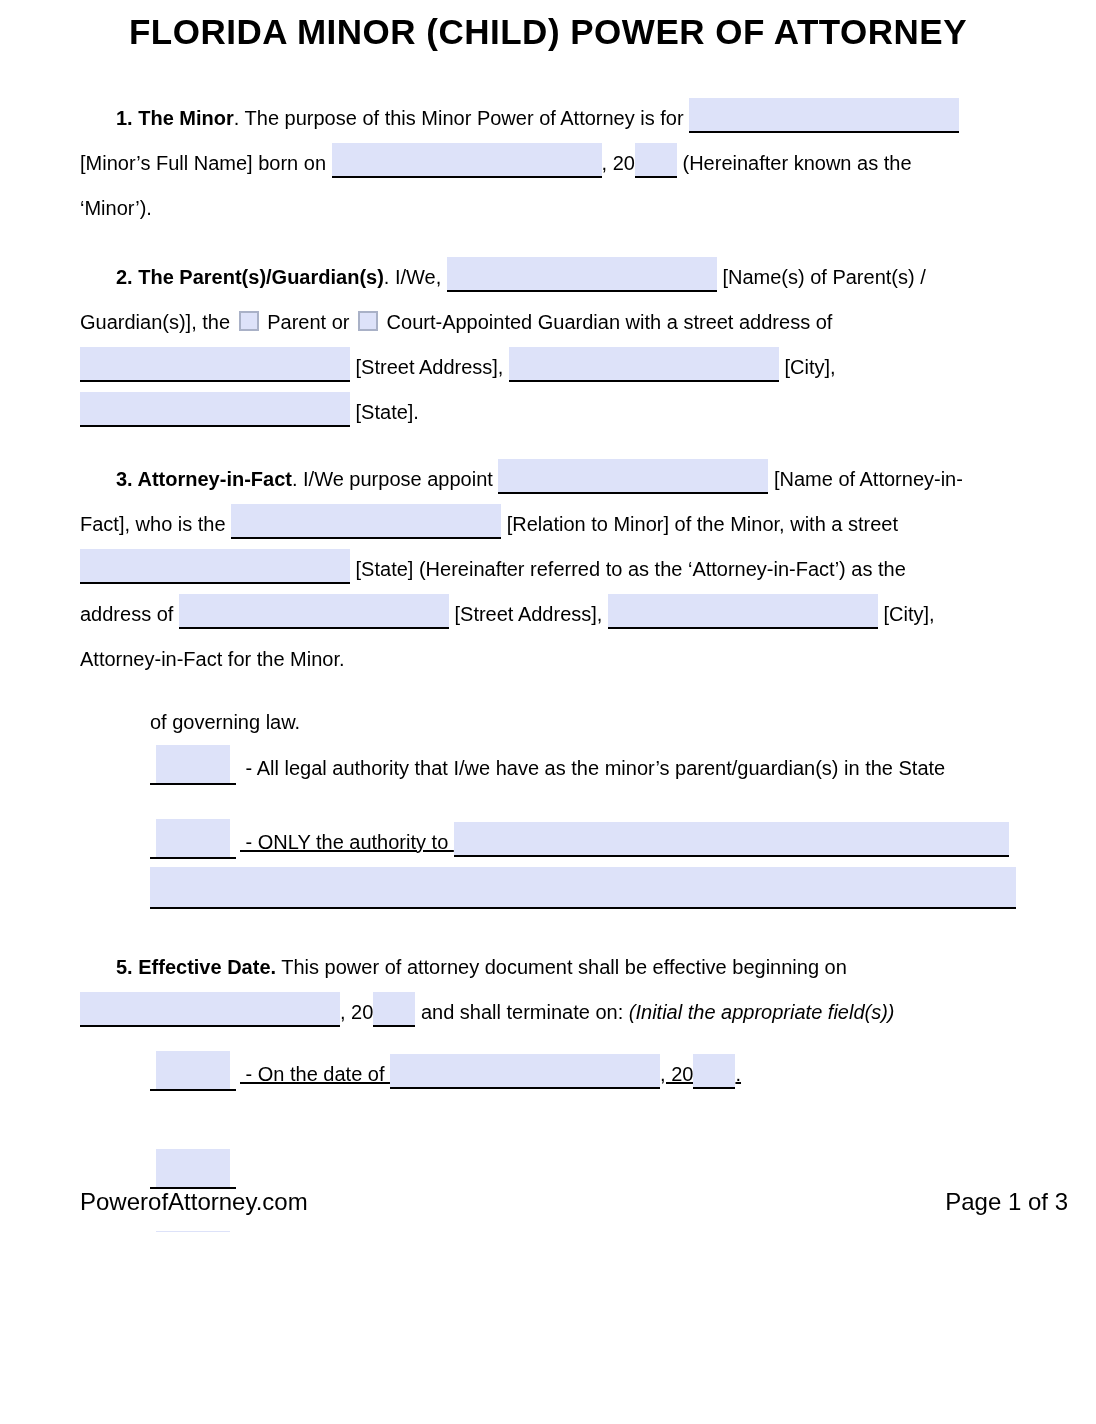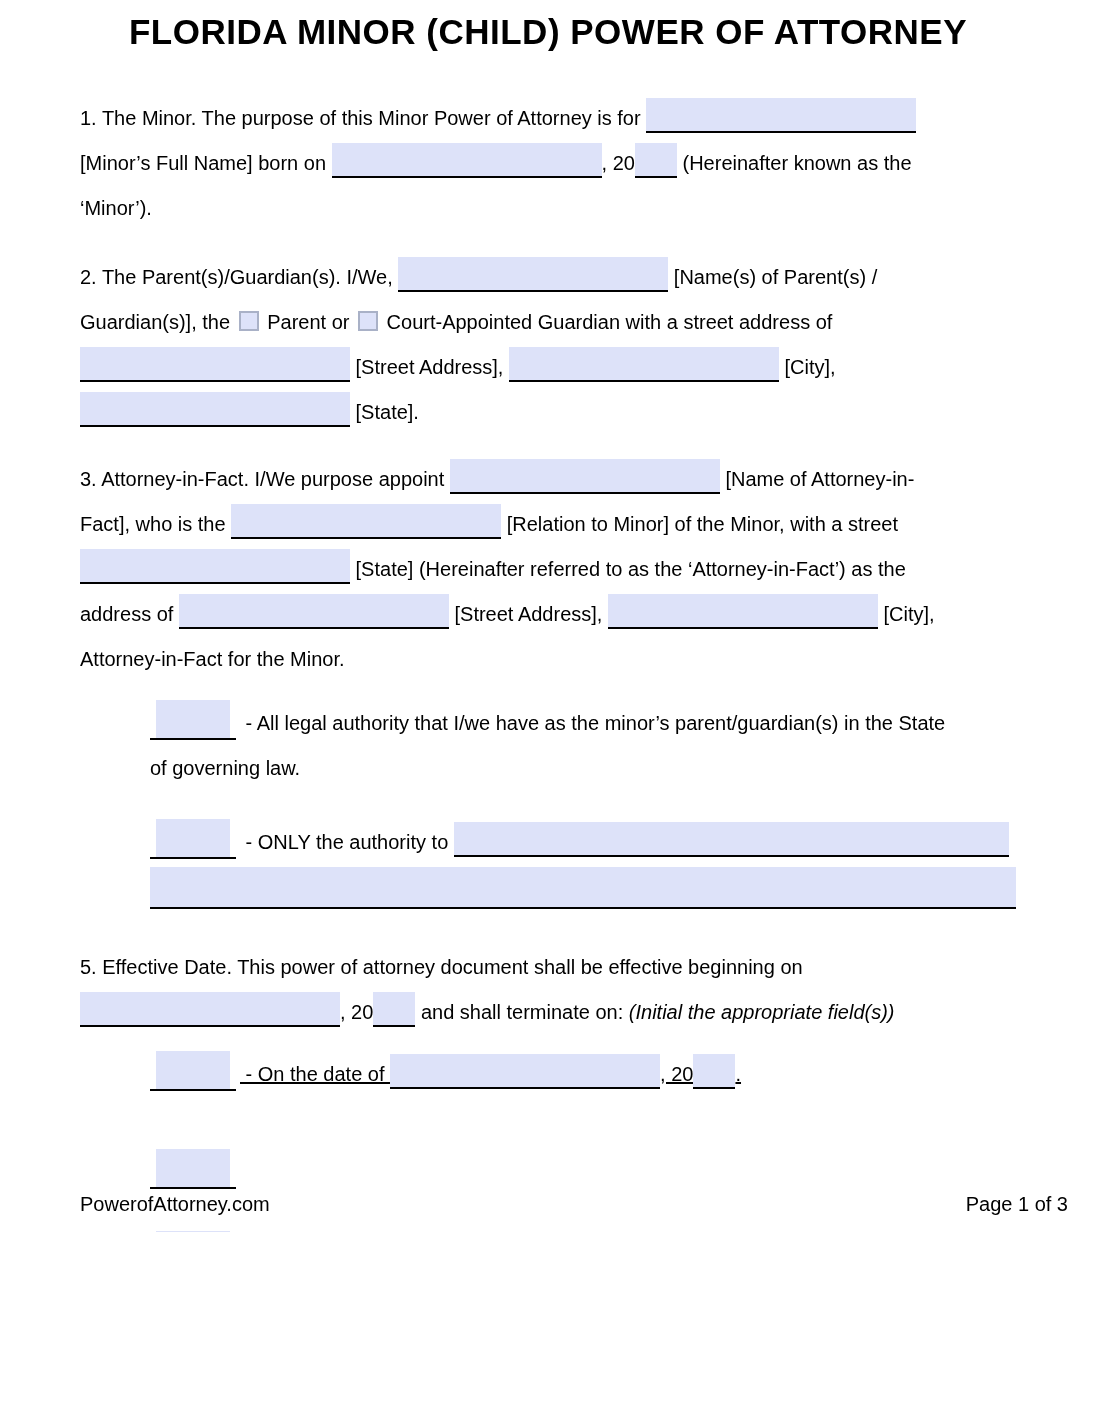--- a/index.html
+++ b/index.html
@@ -24,29 +24,29 @@
     line-height:40px;
     font-weight:bold;
     letter-spacing:0.5px;
   }
   .content{padding:0 80px;}
   .line{
     font-size:20px;
     line-height:45px;
     white-space:nowrap;
   }
-  b{font-weight:normal;}
+  b{font-weight:bold;margin-left:36px;}
   .it{font-style:italic;}
   .section.s1{margin-top:44px;}
   .section.s2{margin-top:24px;}
   .section.s3{margin-top:22px;}
   .section.s4{margin-top:14px;}
   .section.s5{margin-top:36px;}
   .item1{margin-top:18px;}
-  .item2{margin-top:28px;}
+  .item2{margin-top:28px;text-decoration:underline;}
   .item-a{margin-top:16px;text-decoration:underline;}
   .item-b{margin-top:52px;}
   .item-c{margin-top:36px;}
   .indent{margin-left:70px;}
   .blank{
     display:inline-block;
     background:var(--field-bg);
     border-bottom:2px solid #000;
     height:33px;
     vertical-align:-8px;
@@ -83,21 +83,21 @@
     vertical-align:-2px;
     margin:0 3px;
   }
   .footer{
     position:absolute;
     left:80px;
     right:28px;
     bottom:16px;
     display:flex;
     justify-content:space-between;
-    font-size:20px;
+    font-size:24px;
   }
 </style>
 </head>
 <body>
 
 <div class="page">
 
   <h1 class="title">FLORIDA MINOR (CHILD) POWER OF ATTORNEY</h1>
 
   <div class="content">
@@ -118,22 +118,22 @@
     <div class="section s3">
       <div class="line"><b>3. Attorney-in-Fact</b><span>. I/We purpose appoint </span><span class="blank w270"></span><span> [Name of Attorney-in-</span></div>
       <div class="line"><span>Fact], who is the </span><span class="blank w270"></span><span> [Relation to Minor] of the Minor, with a street</span></div>
       <div class="line"><span class="blank w270"></span><span> [State] (Hereinafter referred to as the ‘Attorney-in-Fact’) as the</span></div>
       <div class="line"><span>address of </span><span class="blank w270"></span><span> [Street Address], </span><span class="blank w270"></span><span> [City],</span></div>
       <div class="line"><span>Attorney-in-Fact for the Minor.</span></div>
     </div>
 
     <div class="section s4">
       <div class="indent item1">
+        <div class="line"><span>of governing law.</span></div>
         <div class="line"><span class="initial"><span class="box"></span></span><span> - All legal authority that I/we have as the minor’s parent/guardian(s) in the State</span></div>
-        <div class="line"><span>of governing law.</span></div>
       </div>
       <div class="indent item2">
         <div class="line"><span class="initial"><span class="box"></span></span><span> - ONLY the authority to </span><span class="blank w555"></span></div>
         <div class="blank-block"></div>
       </div>
     </div>
 
     <div class="section s5">
       <div class="line"><b>5. Effective Date.</b><span> This power of attorney document shall be effective beginning on</span></div>
       <div class="line"><span class="blank w260"></span><span>, 20</span><span class="blank w42"></span><span> and shall terminate on: </span><span class="it">(Initial the appropriate field(s))</span></div>

